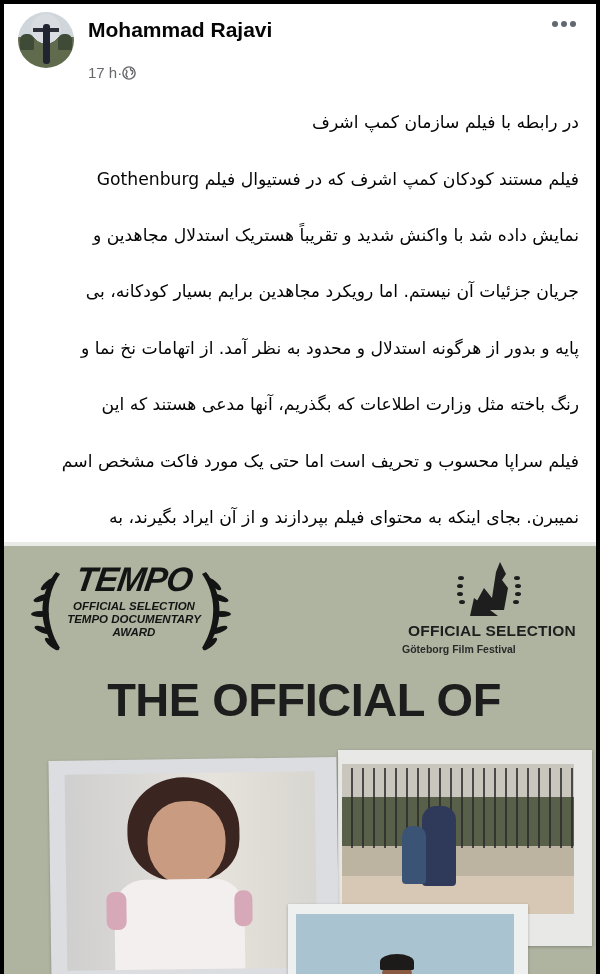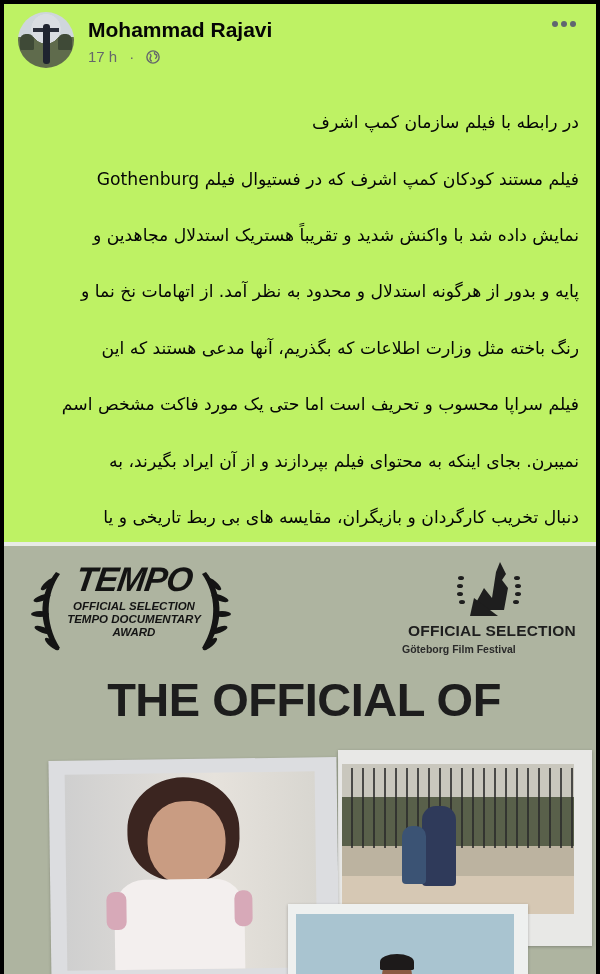--- a/index.html
+++ b/index.html
@@ -1,26 +1,26 @@
 <!DOCTYPE html>
 <html><head>
 <meta charset="utf-8">
 <style>
   html, body { margin:0; padding:0; }
   body { width:600px; height:974px; background:#000; overflow:hidden; position:relative; font-family:"DejaVu Sans", sans-serif; }
-  .frame { position:absolute; left:4px; top:4px; width:592px; height:970px; background:#bef264; overflow:hidden; }
+  .frame { position:absolute; left:4px; top:4px; width:592px; height:970px; background:#ffffff; overflow:hidden; }
   .header { position:absolute; left:0; top:0; width:592px; height:66px; }
   .avatar { position:absolute; left:14px; top:8px; width:56px; height:56px; border-radius:50%; overflow:hidden;
     background: radial-gradient(circle at 50% 30%, #d9dde2 0 30%, transparent 31%), linear-gradient(#cfd6dc 0 45%, #5f6b4c 45% 100%); }
   .avatar .fig { position:absolute; left:25px; top:12px; width:7px; height:40px; background:#1f2430; border-radius:3px; }
   .avatar .arms { position:absolute; left:15px; top:16px; width:26px; height:4px; background:#2a2f3a; }
   .avatar .tree { position:absolute; left:2px; top:22px; width:14px; height:16px; background:#3f4a37; border-radius:40% 40% 10% 10%; }
   .avatar .tree2 { position:absolute; right:2px; top:22px; width:14px; height:16px; background:#3f4a37; border-radius:40% 40% 10% 10%; }
   .author { position:absolute; left:84px; top:14px; font-family:"Liberation Sans", sans-serif; font-weight:bold; font-size:21px; color:#050505; }
-  .meta { position:absolute; left:84px; top:44px; font-family:"Liberation Sans", sans-serif; font-size:15px; color:#65676b; display:flex; align-items:center; gap:12px; }
+  .meta { position:absolute; left:84px; top:60px; font-family:"Liberation Sans", sans-serif; font-size:15px; color:#65676b; display:flex; align-items:center; gap:0; }
   .globe { width:14px; height:14px; }
   .more { position:absolute; right:20px; top:17px; display:flex; gap:3px; cursor:pointer; }
   .more span { width:6px; height:6px; background:#606770; border-radius:50%; display:block; }
   .post-text { position:absolute; left:30px; top:76px; width:545px; direction:rtl; text-align:right;
     font-family:"DejaVu Sans", sans-serif; font-size:17.2px; line-height:28.2px; color:#050505; white-space:pre-line; }
   .poster { position:absolute; left:0; top:538px; width:592px; height:432px; background:#aeb4a0; overflow:hidden; }
   .poster .topline { position:absolute; left:0; top:0; width:100%; height:4px; background:#e9ebe6; }
   .laurel-left { position:absolute; left:22px; top:20px; width:210px; height:95px; }
   .tempo { position:absolute; left:70px; top:18px; width:120px; text-align:center; font-family:"Liberation Sans", sans-serif;
     font-weight:bold; font-style:italic; font-size:34px; color:#141414; letter-spacing:-1px; transform:skewX(-8deg); }
@@ -77,20 +77,21 @@
       <span></span>
       <span></span>
       <span></span>
     </div>
   </div>
 
   <div class="post-text">
     <div>در رابطه با فیلم سازمان کمپ اشرف</div>
     <div>فیلم مستند کودکان کمپ اشرف که در فستیوال فیلم Gothenburg</div>
     <div>نمایش داده شد با واکنش شدید و تقریباً هستریک استدلال مجاهدین و</div>
+    <div>جریان جزئیات آن نیستم. اما رویکرد مجاهدین برایم بسیار کودکانه، بی</div>
     <div>پایه و بدور از هرگونه استدلال و محدود به نظر آمد. از اتهامات نخ نما و</div>
     <div>رنگ باخته مثل وزارت اطلاعات که بگذریم، آنها مدعی هستند که این</div>
     <div>فیلم سراپا محسوب و تحریف است اما حتی یک مورد فاکت مشخص اسم</div>
     <div>نمیبرن. بجای اینکه به محتوای فیلم بپردازند و از آن ایراد بگیرند، به</div>
     <div>دنبال تخریب کارگردان و بازیگران، مقایسه های بی ربط تاریخی و یا</div>
     <div>سفسطه های از قبیل چرا به سراغ ما آمدی و نمیروی در رابطه با</div>
     <div>وضعیت کودکان در جمهوری اسلامی فلیم بسازی ... فکر کنم مناسب</div>
     <div>است به رهبران مجاهدین یادآوری کنیم که این قبیل چرندیات به هیچ</div>
     <div>وجه استدلال محسوب نمیشود و خارج از دایره محدود خودشان هیچ</div>
     <div>کس دیگری را قانع نمیکند. اگر واقعاً به این فیلم ایرادی وارد است،</div>

